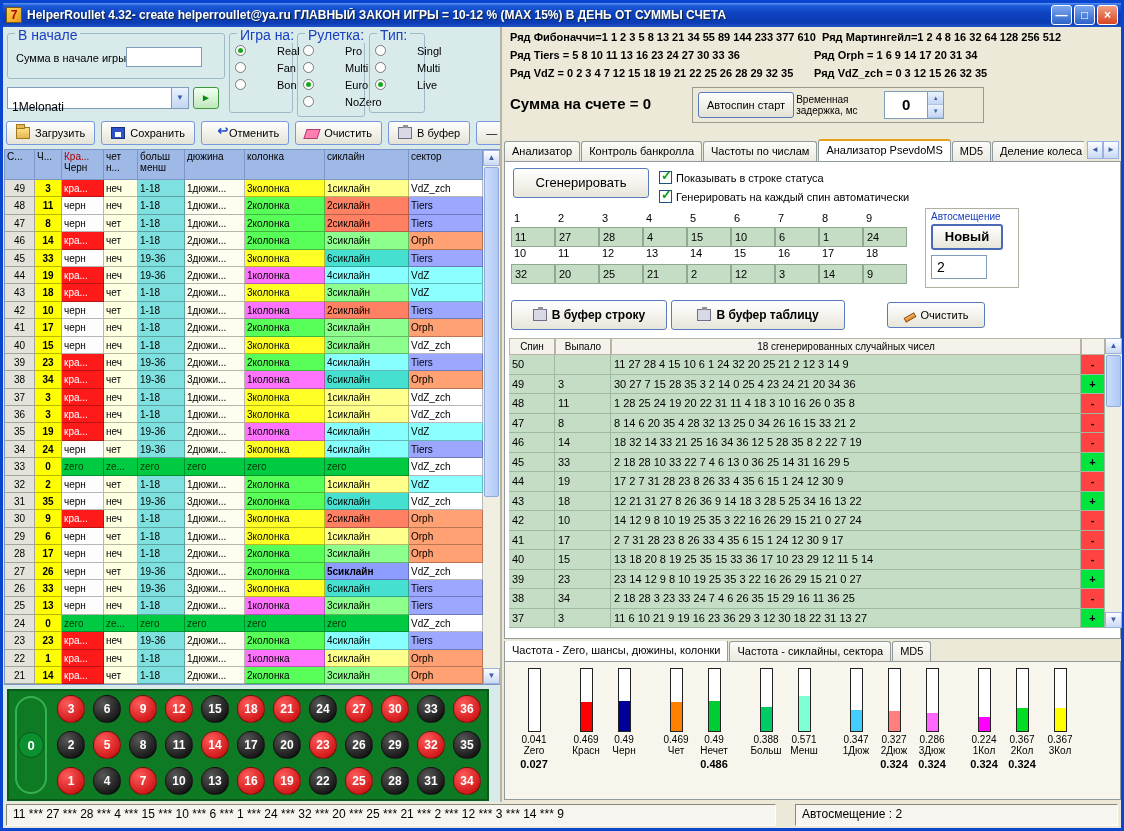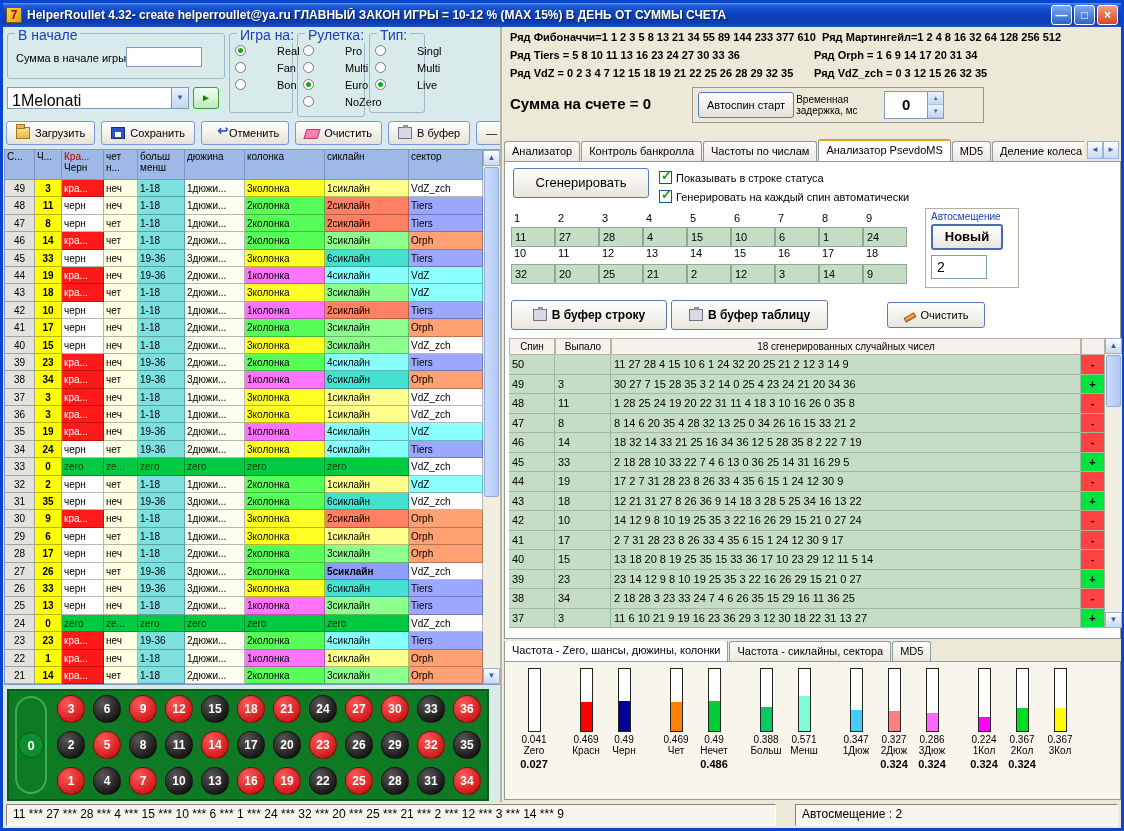--- a/index.html
+++ b/index.html
@@ -27,21 +27,21 @@
   .sum-input{position:absolute;left:118px;top:13px;width:76px;height:20px;border:1px solid #7F9DB9;font-size:12px;padding:0 3px;}
   #group-0{left:226px;top:6px;width:64px;height:80px;}
   #group-1{left:294px;top:6px;width:68px;height:84px;}
   #group-2{left:366px;top:6px;width:56px;height:80px;}
   .radios{position:absolute;left:5px;top:8px;right:2px;}
   .radio-row{display:flex;align-items:center;height:17px;cursor:default;gap:28px;}
   .rdot{width:11px;height:11px;border:1px solid #7A7A7A;border-radius:50%;background:#fff;margin-right:3px;flex:0 0 auto;}
   .rdot.sel::after{content:"";display:block;width:5px;height:5px;margin:2px;border-radius:50%;background:#1CA81C;}
   .rlbl{font-size:11px;white-space:nowrap;}
   .profile-combo{position:absolute;left:4px;top:60px;width:182px;height:22px;background:#fff;border:1px solid #7F9DB9;display:flex;}
-  .combo-value{flex:1;font-size:16px;padding:4px 4px;white-space:nowrap;overflow:hidden;}
+  .combo-value{flex:1;font-size:12px;padding:12px 4px;white-space:nowrap;overflow:hidden;}
   .combo-arrow{width:17px;border-left:1px solid #7F9DB9;background:linear-gradient(#EAF2FD,#C3D6F2);color:#3A5FA8;font-size:8px;text-align:center;line-height:20px;}
   .run-btn{position:absolute;left:190px;top:60px;width:26px;height:22px;border:1px solid #3C9A3C;border-radius:3px;
     background:linear-gradient(#F2FFF2,#BFE8BF);color:#0A8A0A;font-size:10px;text-align:center;line-height:20px;font-weight:bold;}
   
   .toolbar{position:absolute;left:3px;top:94px;width:492px;height:26px;display:flex;gap:6px;}
   .tbtn{height:24px;display:flex;align-items:center;padding:0 9px;font-size:11px;border:1px solid #7A96DF;border-radius:3px;
     background:linear-gradient(#FFFFFF,#E5E3D6);white-space:nowrap;}
   .ic{width:14px;height:12px;display:inline-block;margin-right:5px;position:relative;flex:0 0 auto;}
   .ic-folder-open{background:linear-gradient(#FFE28A,#E8B64C);border:1px solid #A07A20;}
   .ic-folder-open::before{content:"";position:absolute;left:-1px;top:-4px;width:7px;height:3px;background:#E8B64C;border:1px solid #A07A20;}
@@ -127,21 +127,21 @@
   .ngh{font-size:11px;padding-left:3px;}
   .ngv{background:var(--grid-green);border:1px solid #8FA88F;font-size:11px;padding-left:3px;line-height:18px;}
   .autoshift{position:absolute;left:420px;top:46px;width:94px;height:80px;border:1px solid #B0B0A0;padding:2px 5px;background:#FFF;}
   .as-label{color:#1A3FC0;font-size:10px;white-space:nowrap;}
   .as-new{width:72px;height:26px;font-size:13px;font-weight:bold;border:2px solid #4A6AB8;border-radius:3px;background:linear-gradient(#FFF,#E8E6DA);
     text-align:center;line-height:22px;margin-top:2px;}
   .as-input{width:56px;height:24px;border:1px solid #7F9DB9;font-size:14px;padding-left:5px;margin-top:5px;}
   .copy-btn{position:absolute;height:30px;display:flex;align-items:center;justify-content: center;font-size:12px;font-weight:bold;
     border:1px solid #5A7ABF;border-radius:3px;background:linear-gradient(#FFF,#E8E6DA);}
   #copy-row{left:6px;top:138px;width:156px;}
-  #copy-table{left:166px;top:138px;width:157px;}
+  #copy-table{left:166px;top:138px;width:174px;}
   #gen-clear{left:382px;top:140px;width:98px;height:26px;font-weight:normal;font-size:11px;}
   .res-grid{position:absolute;left:4px;top:176px;width:596px;display:grid;grid-template-columns:46px 56px 470px 24px;
     grid-template-rows:17px;grid-auto-rows:19.5px;}
   .rhh{font-size:10px;background:#F4F2EA;border:1px solid #B8B4A4;text-align:center;line-height:15px;overflow:hidden;white-space:nowrap;}
   .rc{font-size:11px;border-right:1px solid #9FB89F;border-bottom:1px solid #9FB89F;background:var(--grid-green);
     padding-left:3px;line-height:19px;white-space:nowrap;overflow:hidden;}
   .rc.plus{background:var(--plus-green);text-align:center;font-weight:bold;padding:0;}
   .rc.minus{background:var(--minus-red);text-align:center;font-weight:bold;padding:0;}
   .res-scroll{position:absolute;left:600px;top:176px;width:17px;height:290px;background:#F1EFE2;}
   

